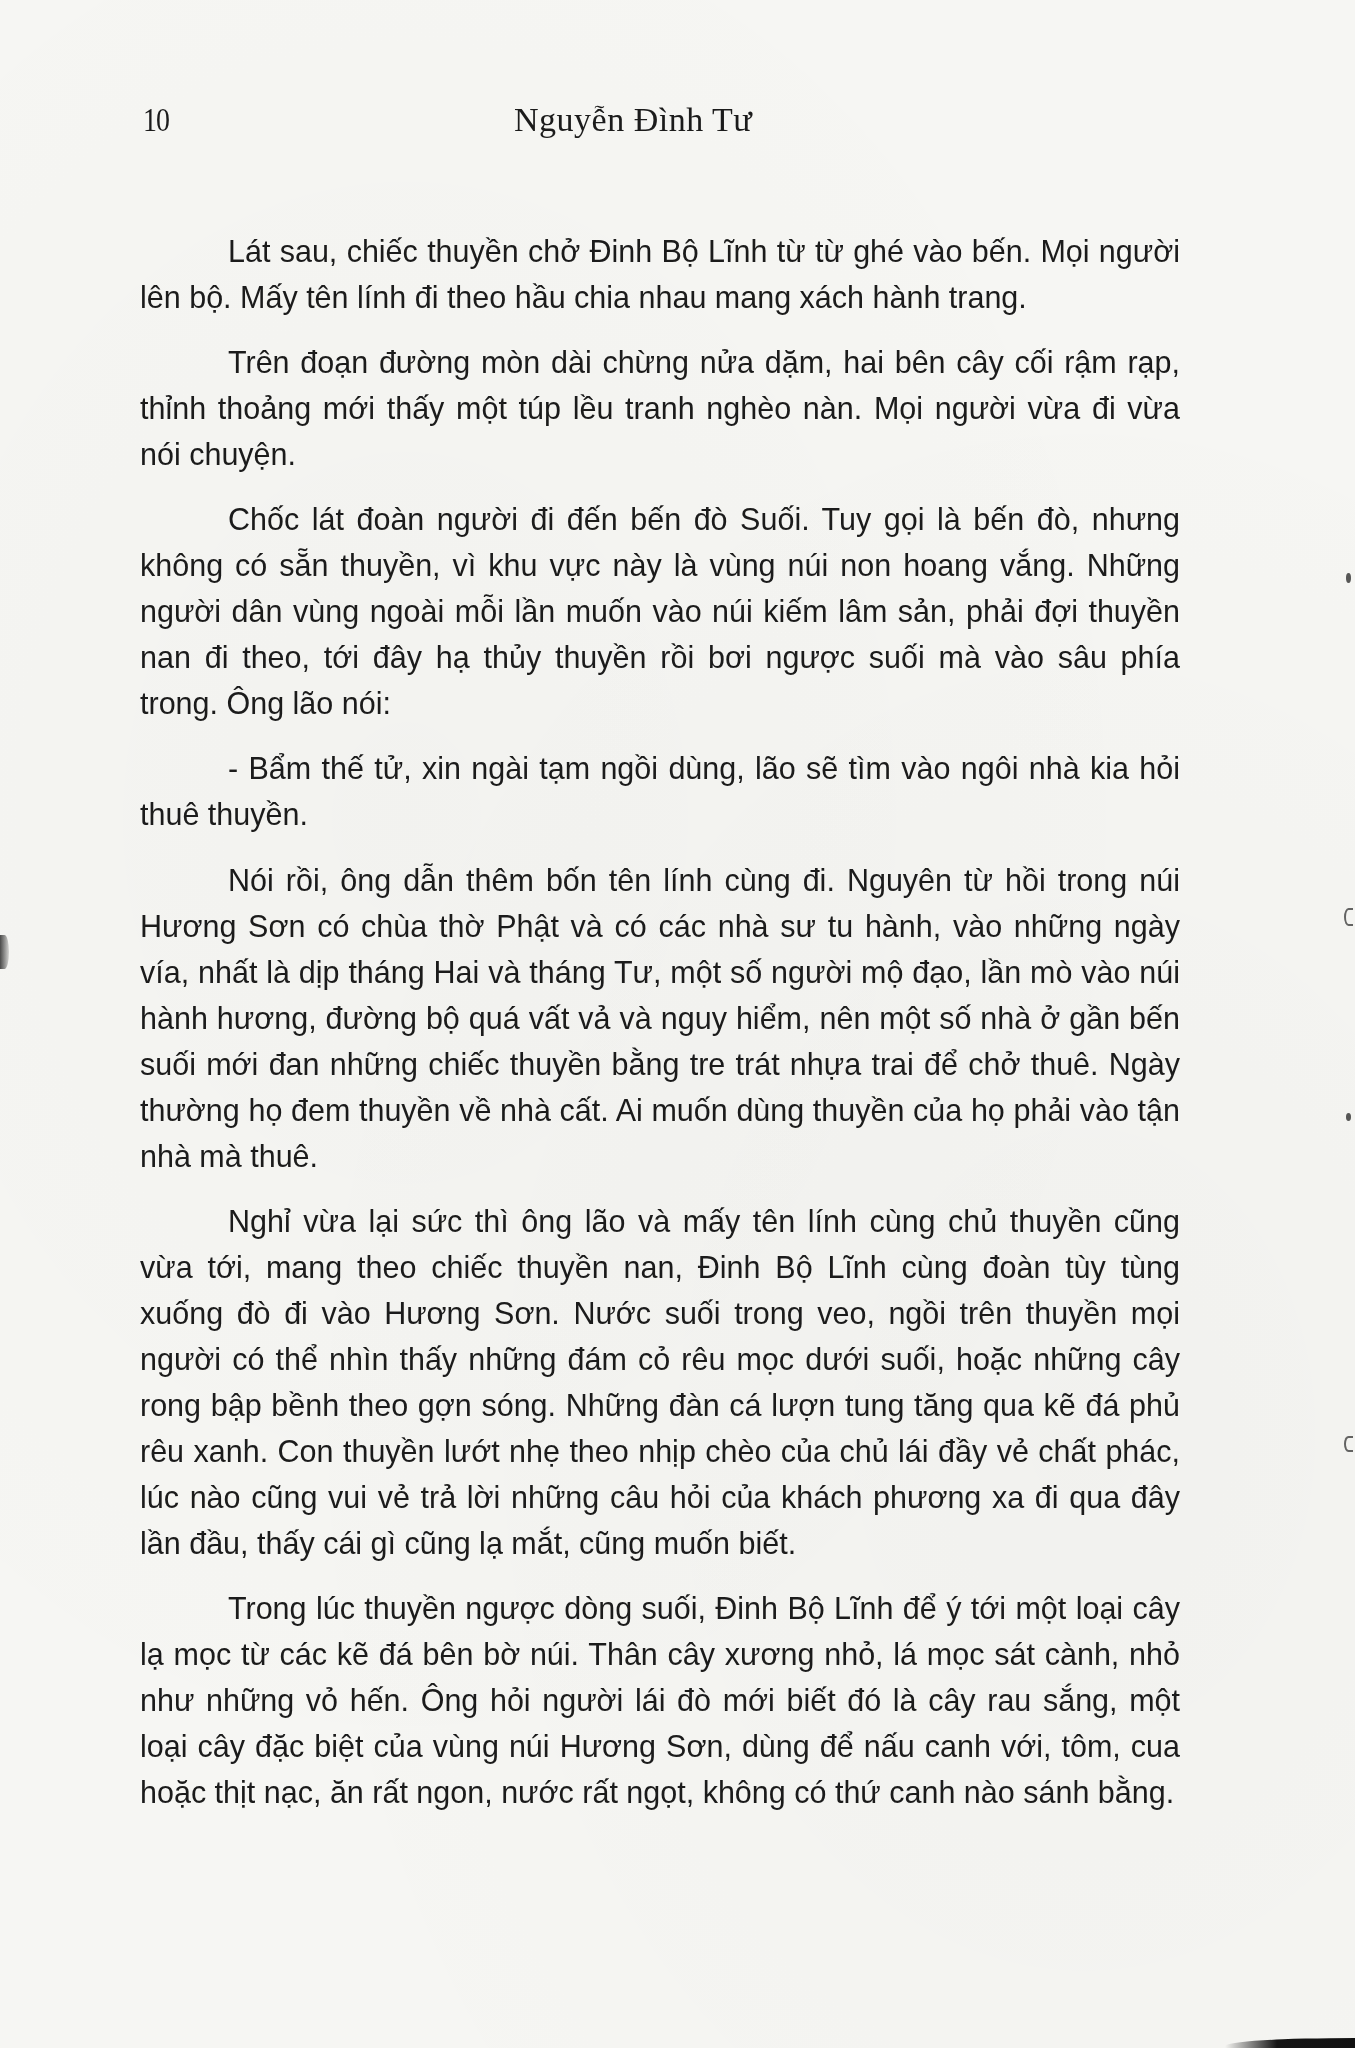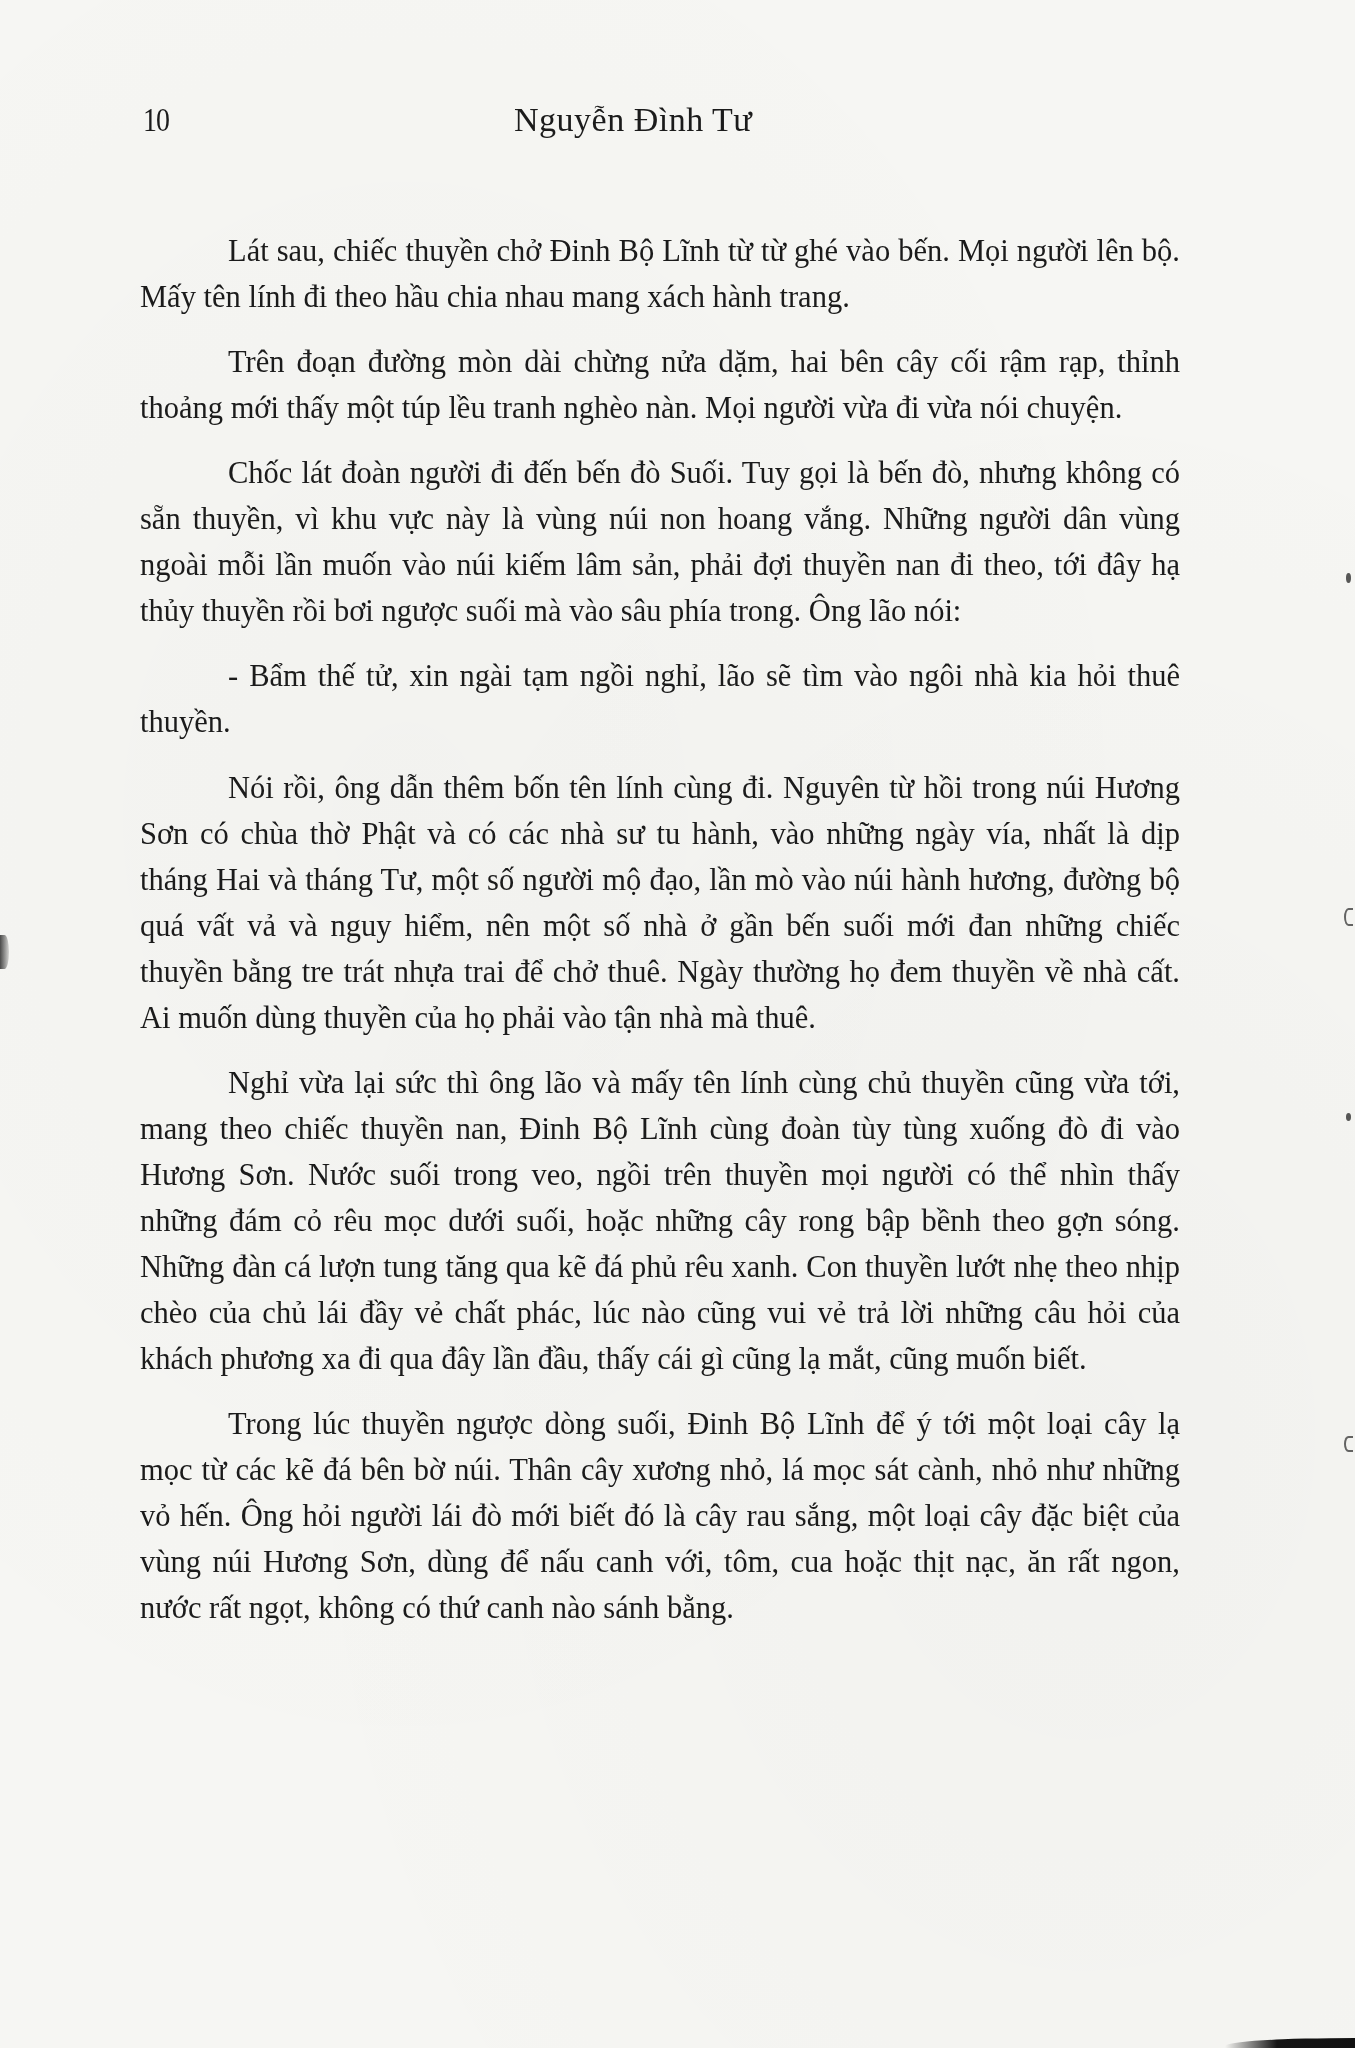--- a/index.html
+++ b/index.html
@@ -49,21 +49,21 @@
       font-weight: normal;
       font-size: 34px;
       line-height: 44px;
       letter-spacing: 0.5px;
     }
     .body-text {
       position: absolute;
       left: 140px;
       top: 228px;
       width: 1040px;
-      font-family: Liberation Serif, serif;
+      font-family: Liberation Sans, sans-serif;
       font-size: 30.5px;
       line-height: 46px;
       text-align: justify;
     }
     .body-text p {
       margin: 0 0 19px 0;
       text-indent: 88px;
     }
     .body-text p.dialogue {
       margin-bottom: 20px;
@@ -103,21 +103,21 @@
 
 <div class="running-header">
   <span class="page-number">10</span>
   <span class="book-author">Nguyễn Đình Tư</span>
 </div>
 
 <div class="body-text">
   <p>Lát sau, chiếc thuyền chở Đinh Bộ Lĩnh từ từ ghé vào bến. Mọi người lên bộ. Mấy tên lính đi theo hầu chia nhau mang xách hành trang.</p>
   <p>Trên đoạn đường mòn dài chừng nửa dặm, hai bên cây cối rậm rạp, thỉnh thoảng mới thấy một túp lều tranh nghèo nàn. Mọi người vừa đi vừa nói chuyện.</p>
   <p>Chốc lát đoàn người đi đến bến đò Suối. Tuy gọi là bến đò, nhưng không có sẵn thuyền, vì khu vực này là vùng núi non hoang vắng. Những người dân vùng ngoài mỗi lần muốn vào núi kiếm lâm sản, phải đợi thuyền nan đi theo, tới đây hạ thủy thuyền rồi bơi ngược suối mà vào sâu phía trong. Ông lão nói:</p>
-  <p class="dialogue">- Bẩm thế tử, xin ngài tạm ngồi nghỉ, lão sẽ tìm vào ngôi nhà kia hỏi thuê thuyền.</p>
+  <p class="dialogue">- Bẩm thế tử, xin ngài tạm ngồi dùng, lão sẽ tìm vào ngôi nhà kia hỏi thuê thuyền.</p>
   <p>Nói rồi, ông dẫn thêm bốn tên lính cùng đi. Nguyên từ hồi trong núi Hương Sơn có chùa thờ Phật và có các nhà sư tu hành, vào những ngày vía, nhất là dịp tháng Hai và tháng Tư, một số người mộ đạo, lần mò vào núi hành hương, đường bộ quá vất vả và nguy hiểm, nên một số nhà ở gần bến suối mới đan những chiếc thuyền bằng tre trát nhựa trai để chở thuê. Ngày thường họ đem thuyền về nhà cất. Ai muốn dùng thuyền của họ phải vào tận nhà mà thuê.</p>
   <p>Nghỉ vừa lại sức thì ông lão và mấy tên lính cùng chủ thuyền cũng vừa tới, mang theo chiếc thuyền nan, Đinh Bộ Lĩnh cùng đoàn tùy tùng xuống đò đi vào Hương Sơn. Nước suối trong veo, ngồi trên thuyền mọi người có thể nhìn thấy những đám cỏ rêu mọc dưới suối, hoặc những cây rong bập bềnh theo gợn sóng. Những đàn cá lượn tung tăng qua kẽ đá phủ rêu xanh. Con thuyền lướt nhẹ theo nhịp chèo của chủ lái đầy vẻ chất phác, lúc nào cũng vui vẻ trả lời những câu hỏi của khách phương xa đi qua đây lần đầu, thấy cái gì cũng lạ mắt, cũng muốn biết.</p>
   <p>Trong lúc thuyền ngược dòng suối, Đinh Bộ Lĩnh để ý tới một loại cây lạ mọc từ các kẽ đá bên bờ núi. Thân cây xương nhỏ, lá mọc sát cành, nhỏ như những vỏ hến. Ông hỏi người lái đò mới biết đó là cây rau sắng, một loại cây đặc biệt của vùng núi Hương Sơn, dùng để nấu canh với, tôm, cua hoặc thịt nạc, ăn rất ngon, nước rất ngọt, không có thứ canh nào sánh bằng.</p>
 </div>
 
 <div class="scan-mark mark-left"></div>
 <div class="scan-mark mark-right-1"></div>
 <div class="scan-mark mark-right-2"></div>
 <div class="scan-mark mark-right-3"></div>
 <div class="scan-mark mark-right-4"></div>

